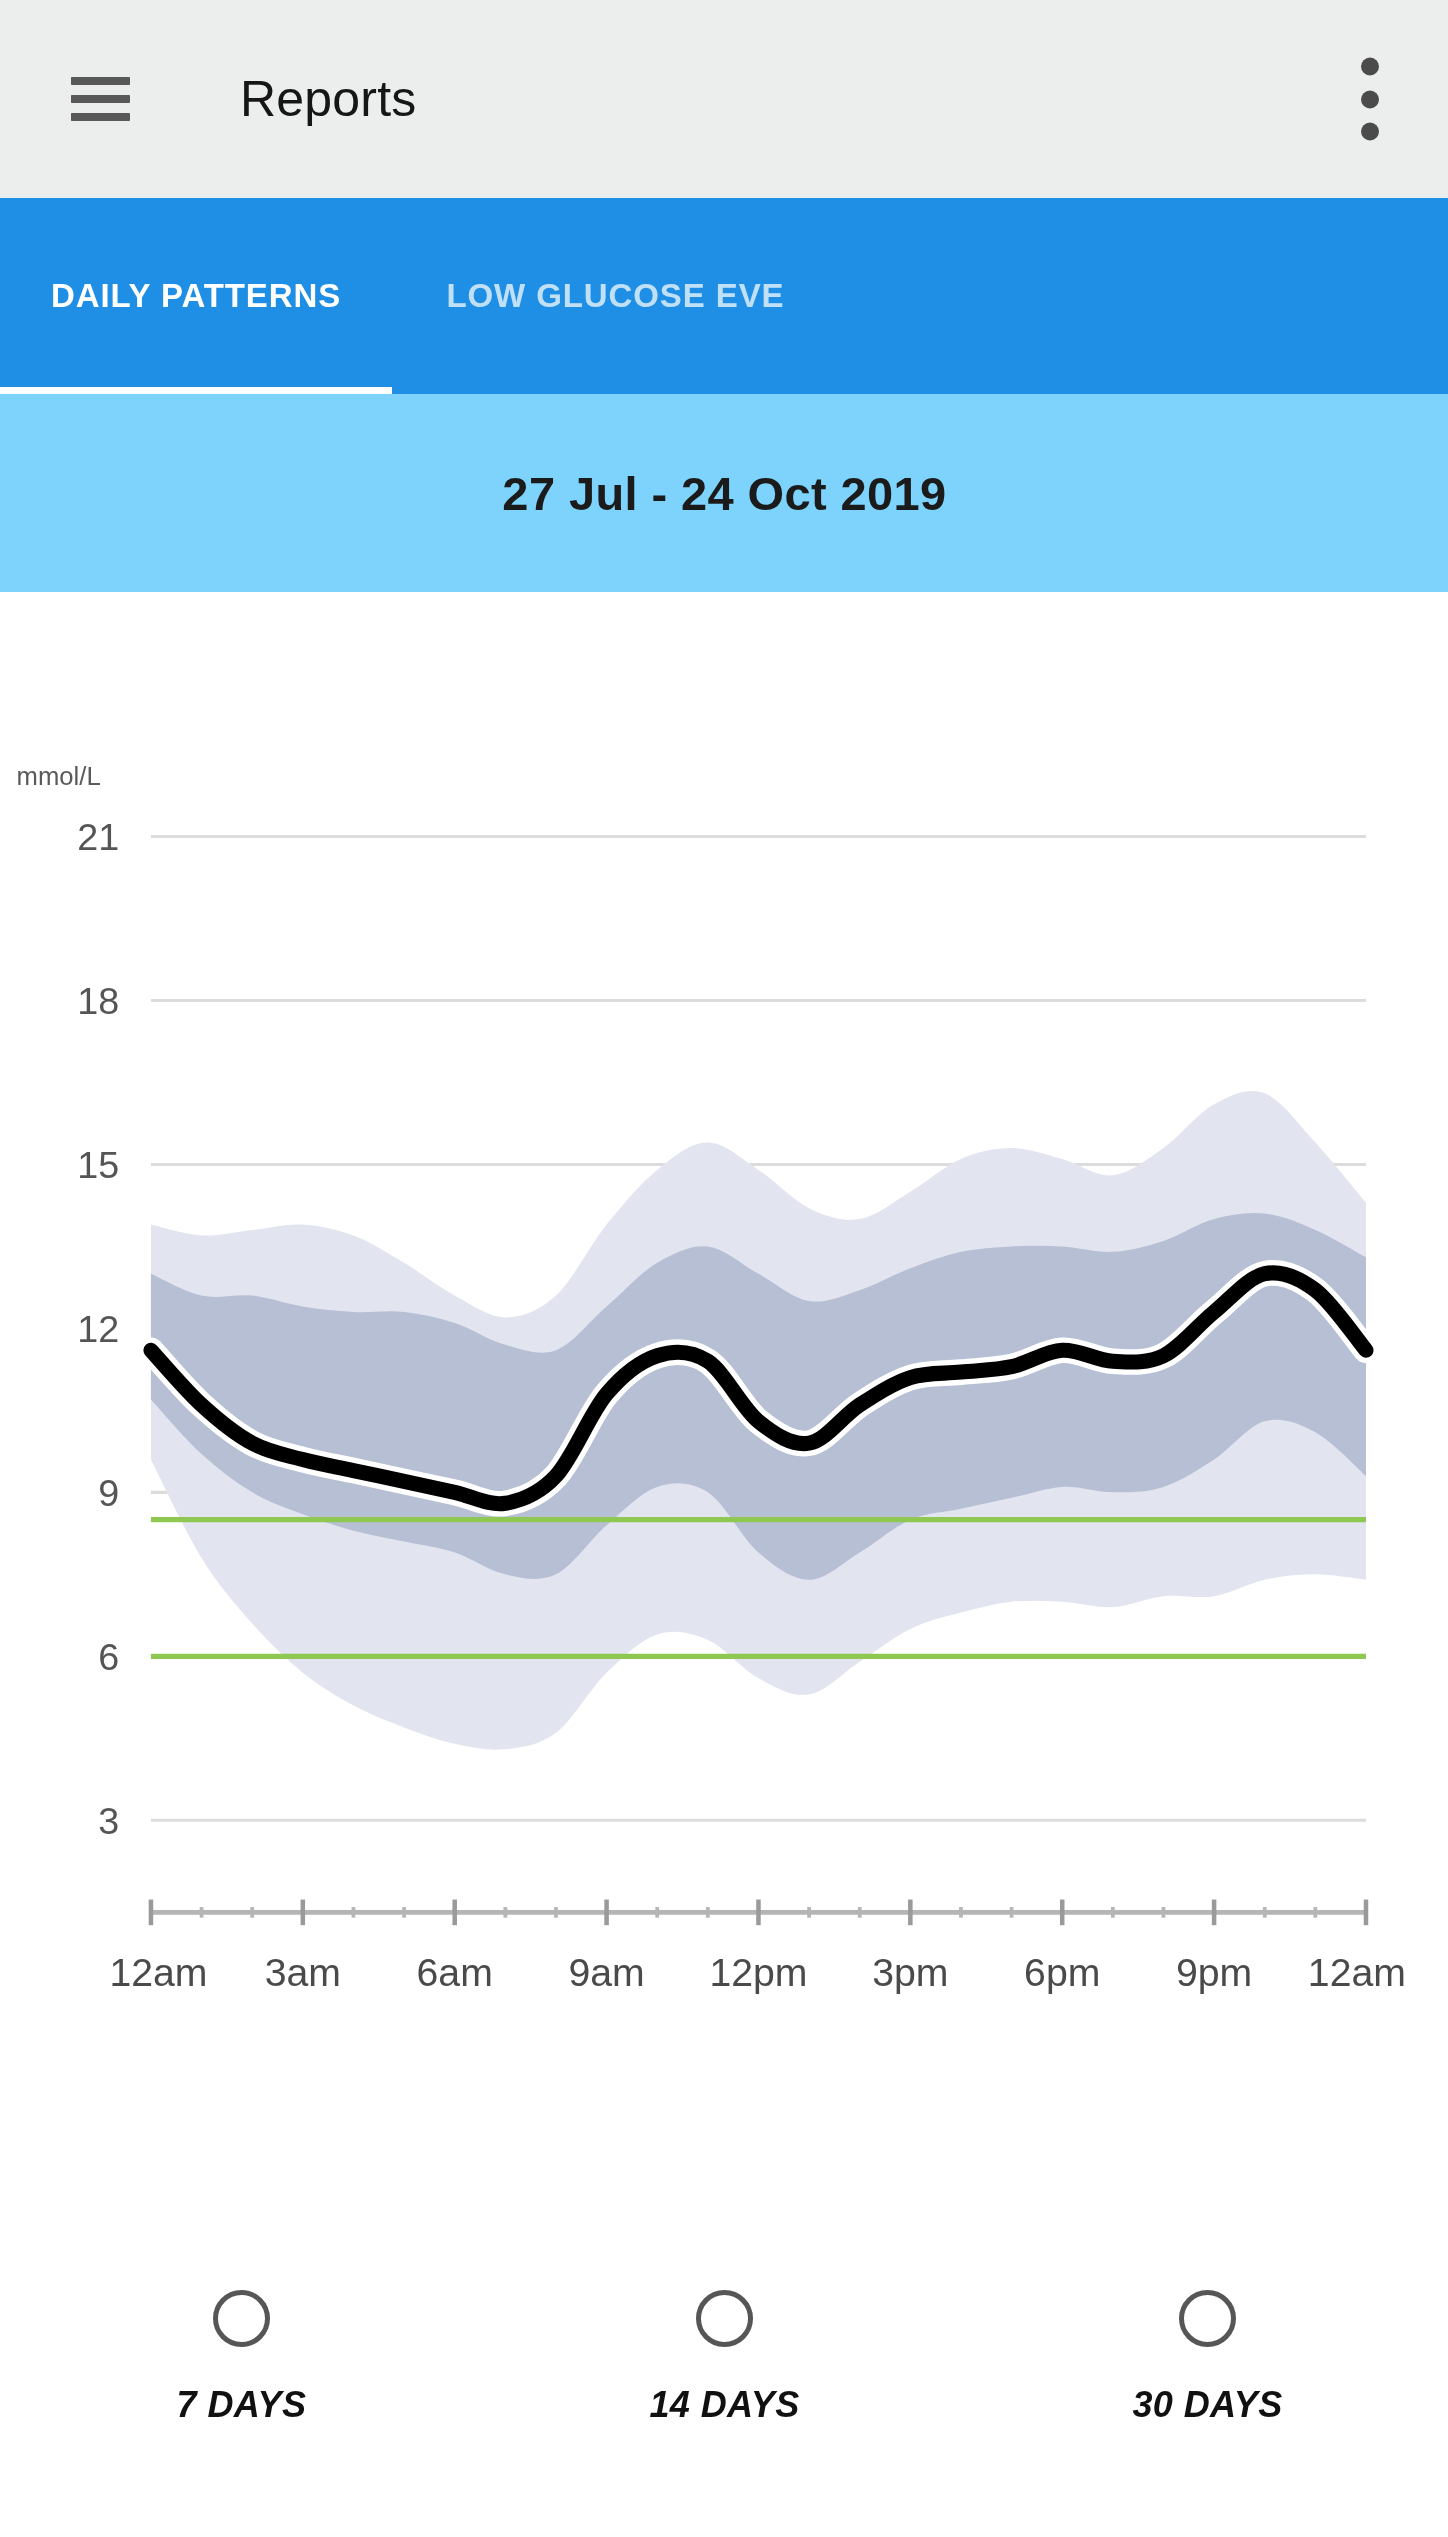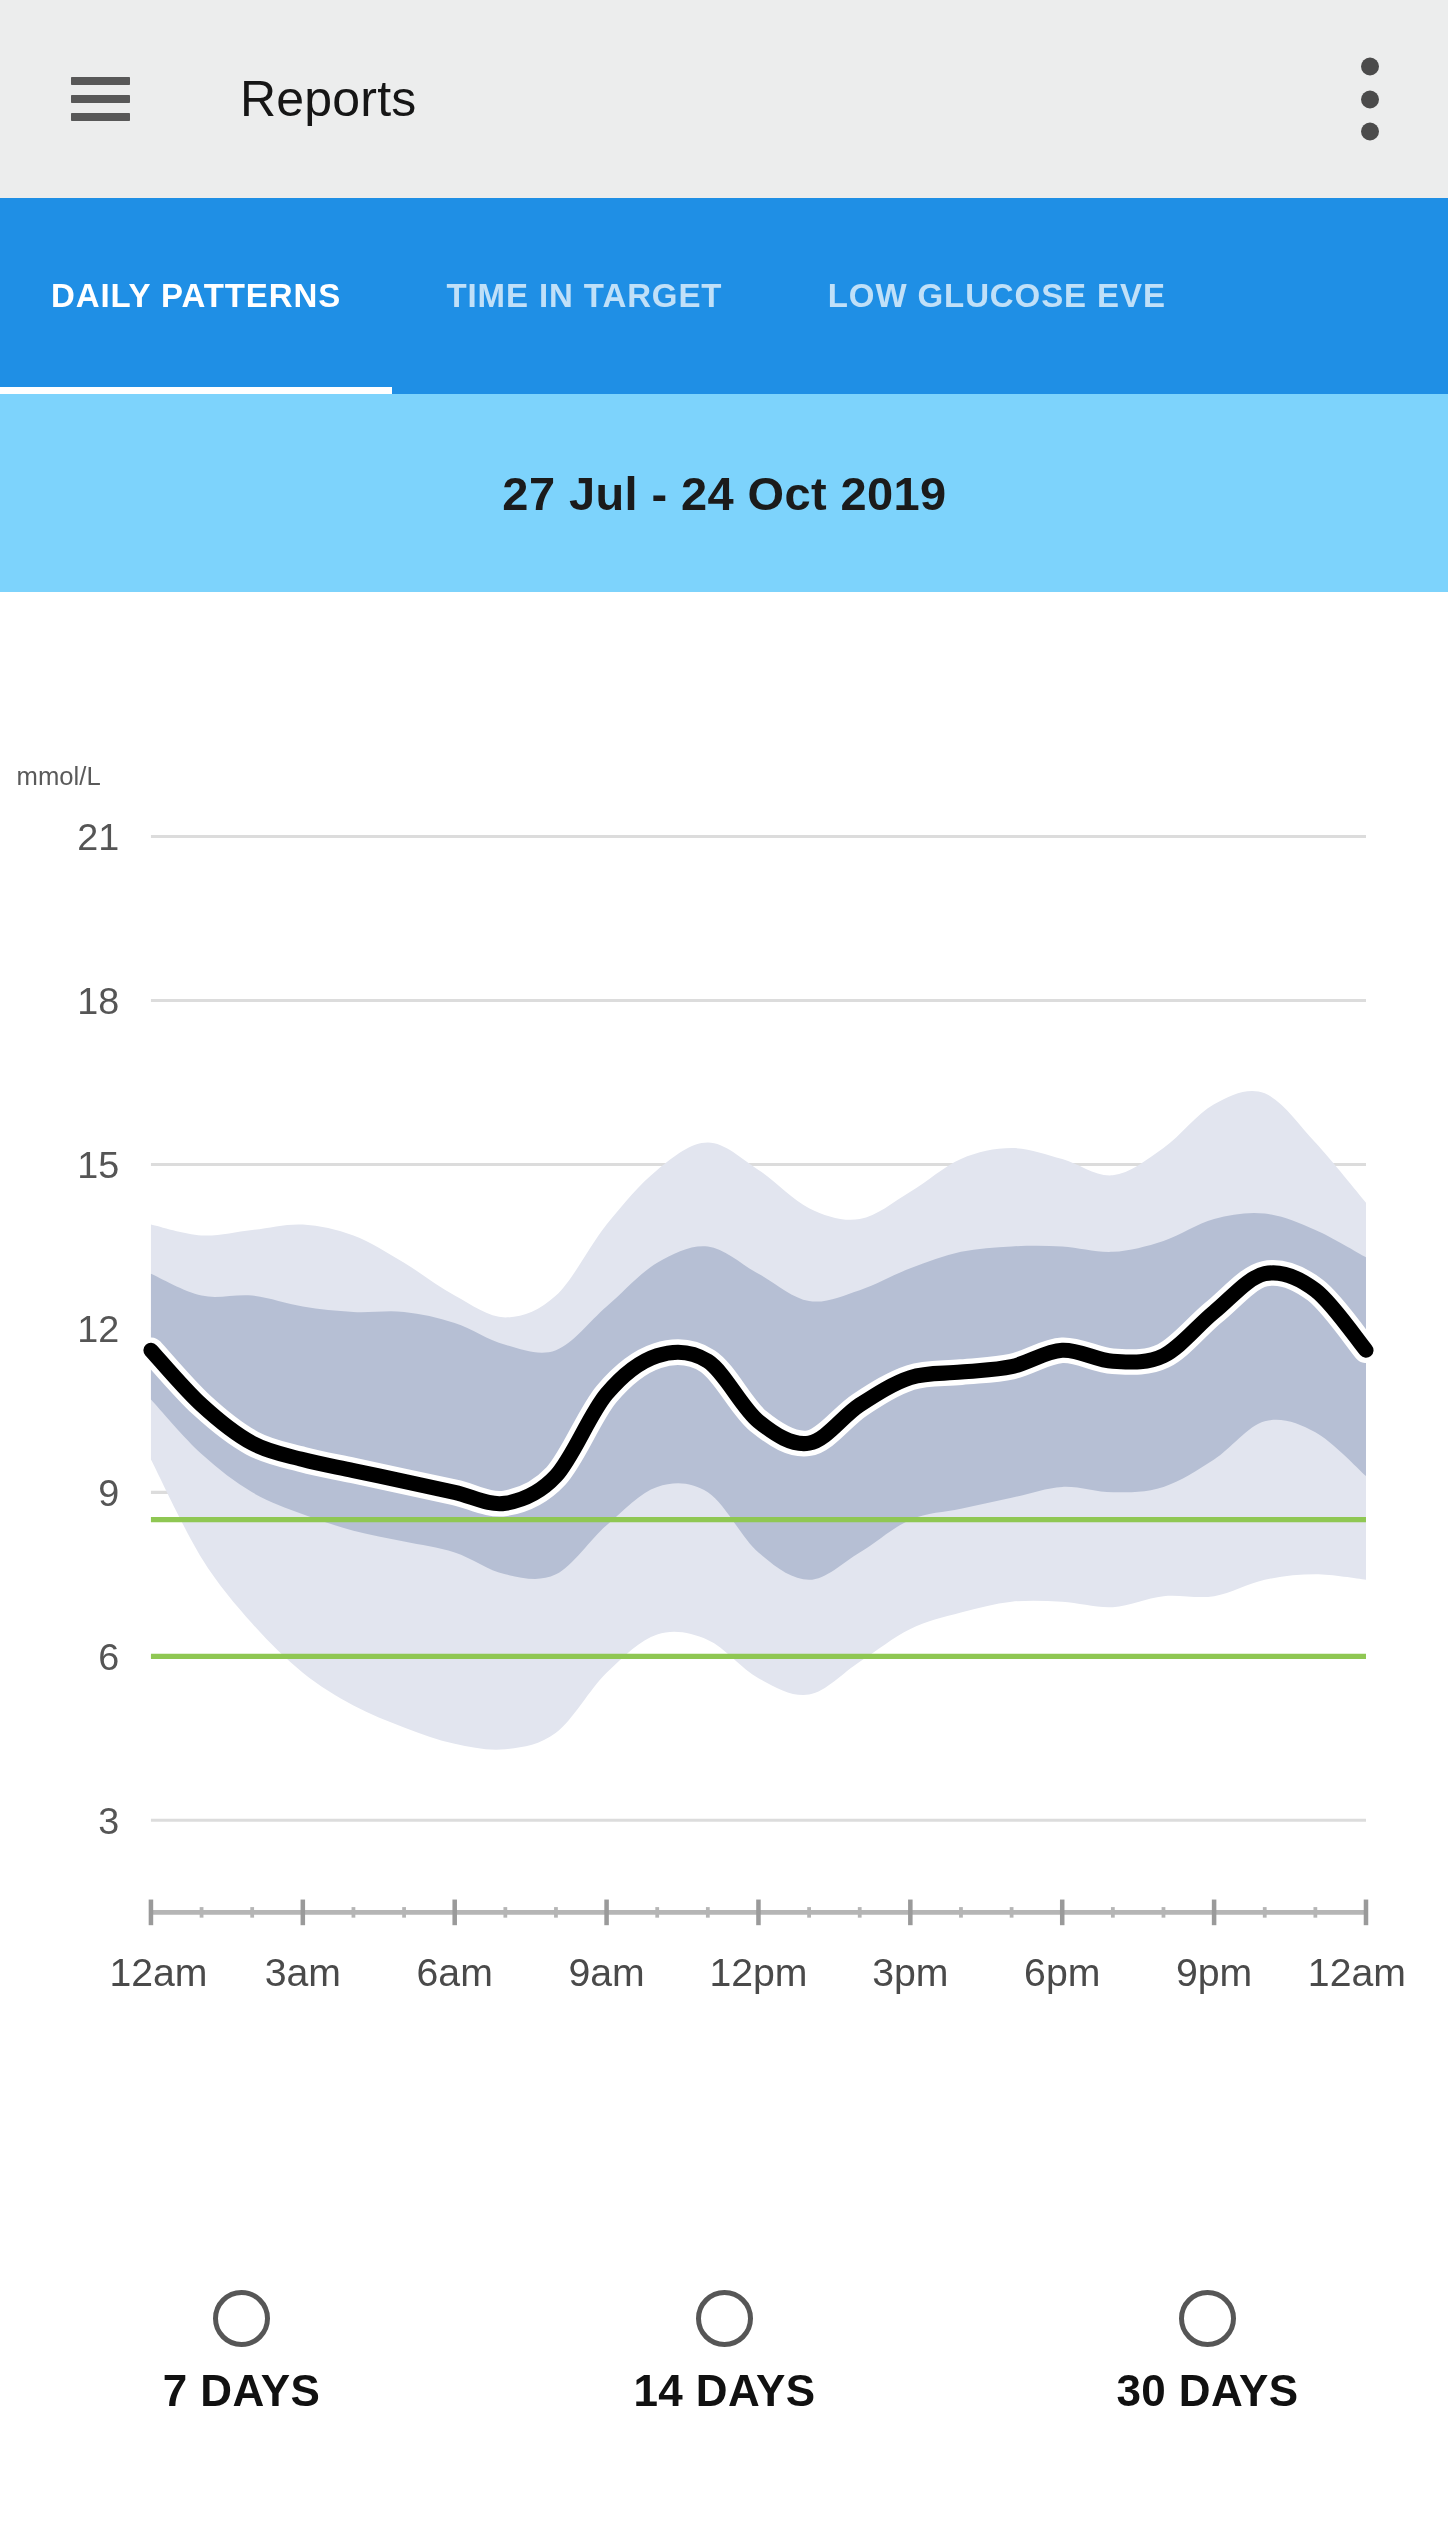--- a/index.html
+++ b/index.html
@@ -197,26 +197,27 @@
   .radio-dot {
     width: 0; height: 0;
     border-radius: 50%;
     background: #1f8fe5;
   }
   .radio-item.selected .radio-dot {
     width: 32px;
     height: 32px;
   }
   .radio-label {
-    margin-top: 19px;
-    font-size: 44px;
+    margin-top: 37px;
+    font-size: 36px;
     font-weight: bold;
     color: #111111;
     letter-spacing: 0.4px;
     white-space: nowrap;
+    font-style: italic;
   }
 </style>
 </head>
 <body>
 
 <div id="app">
 
   <div class="appbar">
     <div class="hamburger">
       <span></span>
@@ -227,23 +228,20 @@
     <div class="kebab">
       <i></i>
       <i></i>
       <i></i>
     </div>
   </div>
 
   <div class="tabbar">
     <div class="tab active">
       <span>DAILY PATTERNS</span>
-    </div>
-    <div class="tab">
-      <span>TIME IN TARGET</span>
     </div>
     <div class="tab">
       <span>LOW GLUCOSE EVE</span>
     </div>
   </div>
 
   <div class="daterange">
     <div class="daterange-text">27 Jul - 24 Oct 2019</div>
   </div>
 

